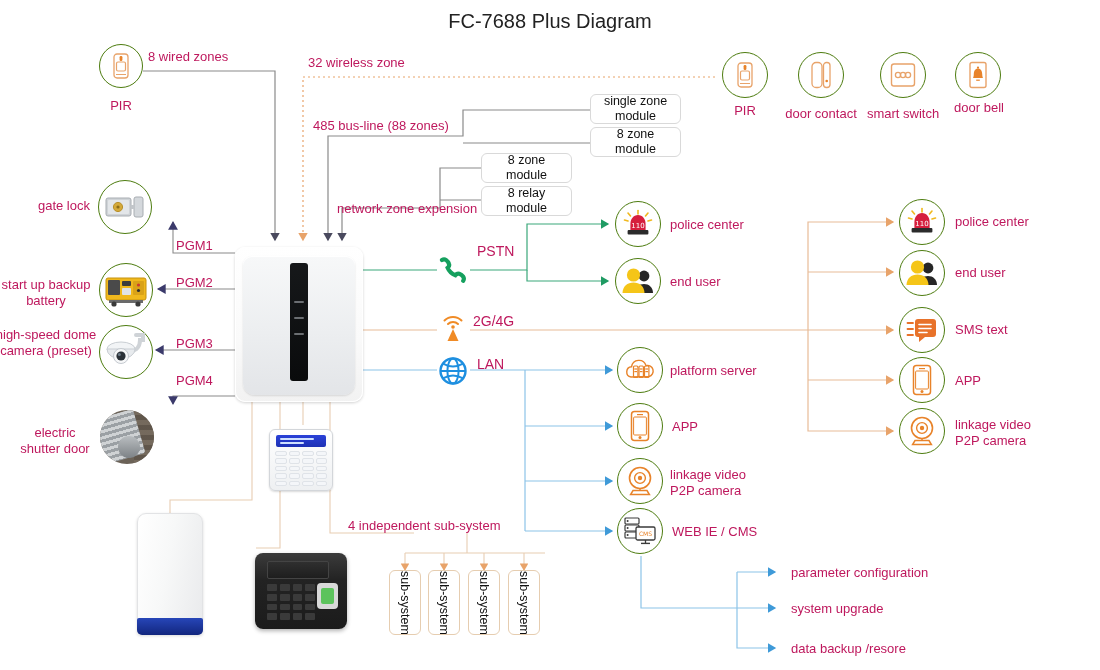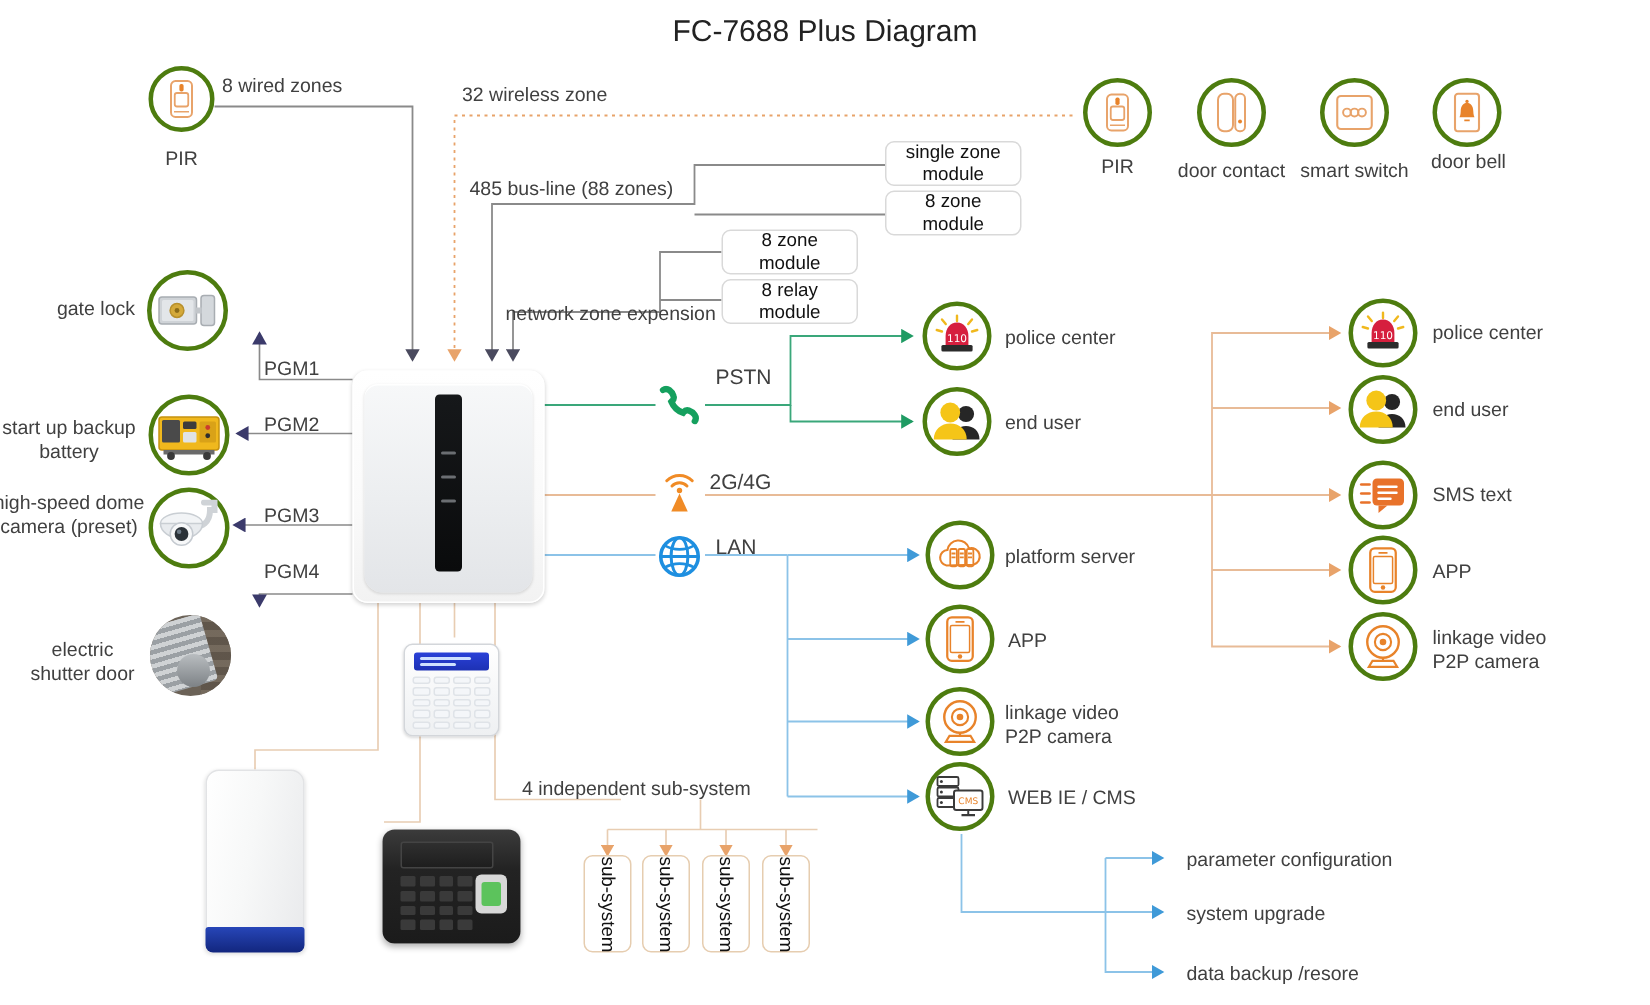--- a/index.html
+++ b/index.html
@@ -2,27 +2,27 @@
 <html><head>
 <meta charset="utf-8">
 <style>
   html,body{margin:0;padding:0;}
   body{
     width:1100px;height:670px;background:#ffffff;position:relative;overflow:hidden;
     font-family:"Liberation Sans","DejaVu Sans",sans-serif;color:#111;
   }
   #stage{position:absolute;left:0;top:0;width:1100px;height:670px;}
   svg.wires{position:absolute;left:0;top:0;width:1100px;height:670px;pointer-events:none;}
-  .lbl{position:absolute;font-size:13px;line-height:1.22;color:#404040;white-space:pre;}
+  .lbl{position:absolute;font-size:13px;line-height:1.22;color:#be185d;white-space:pre;}
   .lbl.c{text-align:center;}
   .lbl.r{text-align:right;}
   .title{position:absolute;left:0;top:10px;width:1100px;text-align:center;font-size:20px;color:#222;}
 
   
-  .chip{position:absolute;border-radius:50%;border:3px solid #4d7c0f;background:#fff;
+  .chip{position:absolute;border-radius:50%;border:1px solid #4d7c0f;background:#fff;
         display:flex;align-items:center;justify-content:center;box-sizing:border-box;}
   .chip svg{display:block;}
 
   
   .mod{position:absolute;border:1px solid #d9d9d9;border-radius:6px;background:#fff;
        display:flex;align-items:center;justify-content:center;text-align:center;
        font-size:12.5px;line-height:1.18;color:#111;box-sizing:border-box;}
   .sub{position:absolute;border:1px solid #e6cdb0;border-radius:6px;background:#fff;
        box-sizing:border-box;}
   .sub span{position:absolute;left:50%;top:50%;transform:translate(-50%,-50%) rotate(90deg);

